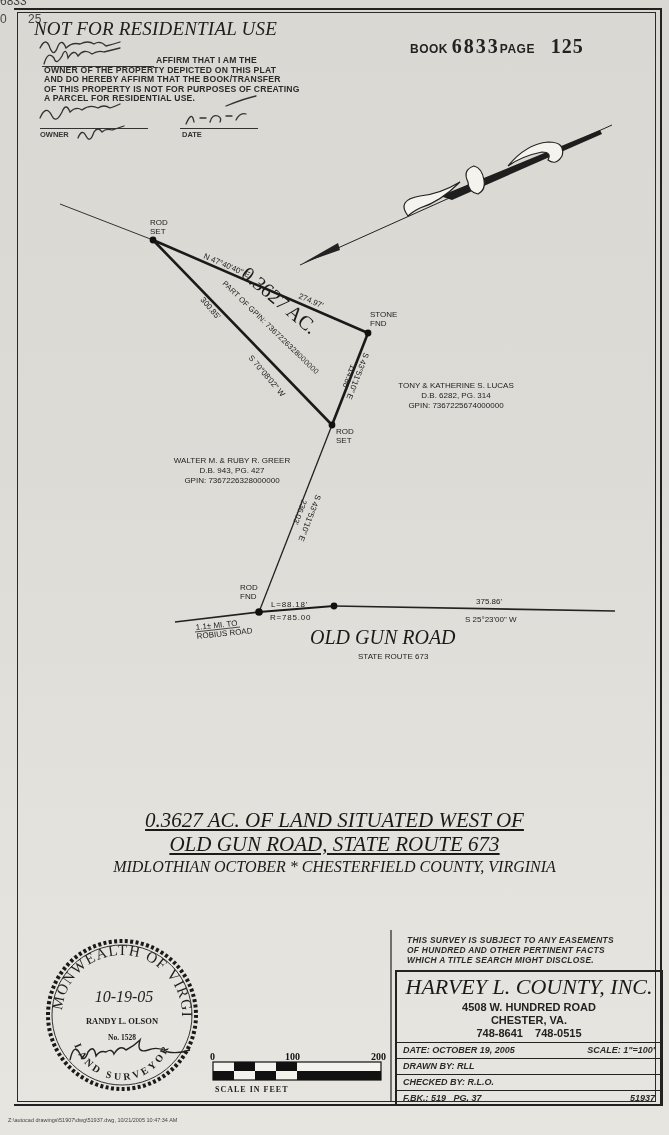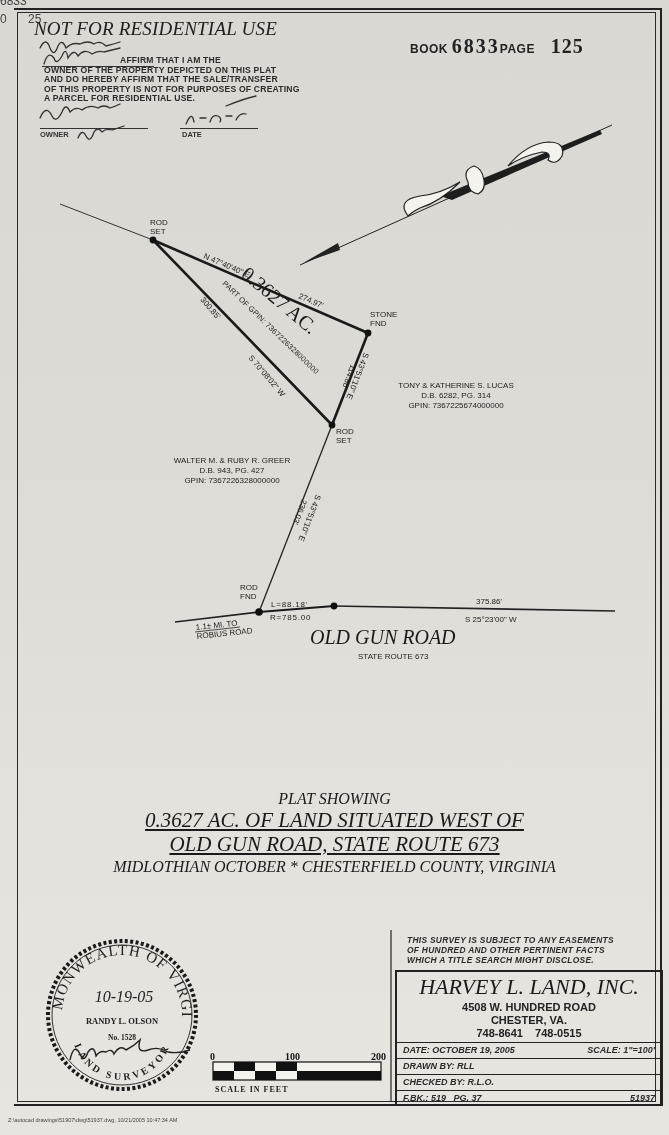--- a/index.html
+++ b/index.html
@@ -57,23 +57,23 @@
 
   <div class="abs corner-ref" style="left:0;top:-4px;">6833</div>
   <div class="abs corner-ref" style="left:0;top:14px;">0</div>
 
   <div class="border-outer"></div>
   <div class="border-inner"></div>
 
   <div class="abs corner-ref" style="left:20px;top:14px;font-size:12px;margin-left:8px;">25</div>
 
   <div class="abs serif-it nfru">NOT FOR RESIDENTIAL USE</div>
-  <div class="abs affirm"><span style="margin-left:76px;">AFFIRM THAT I AM THE</span>
+  <div class="abs affirm"><span style="margin-left:112px;">AFFIRM THAT I AM THE</span>
 <span>OWNER OF THE PROPERTY DEPICTED ON THIS PLAT</span>
-<span>AND DO HEREBY AFFIRM THAT THE SALE/TRANSFER</span>
+<span>AND DO HEREBY AFFIRM THAT THE BOOK/TRANSFER</span>
 <span>OF THIS PROPERTY IS NOT FOR PURPOSES OF CREATING</span>
 <span>A PARCEL FOR RESIDENTIAL USE.</span></div>
   <div class="sig-line" style="left:42px;top:66px;width:112px;"></div>
   <div class="sig-line" style="left:40px;top:128px;width:108px;"></div>
   <div class="sig-line" style="left:180px;top:128px;width:78px;"></div>
   <div class="abs owner-lbl">OWNER</div>
   <div class="abs date-lbl">DATE</div>
 
   <div class="abs book">
     <span>BOOK</span>
@@ -184,31 +184,30 @@
       <rect x="297" y="1071" width="84" height="9" fill="#111"></rect>
       <text x="210" y="1060" font-family="Liberation Serif, serif" font-size="10" font-weight="bold" fill="#111">0</text>
       <text x="285" y="1060" font-family="Liberation Serif, serif" font-size="10" font-weight="bold" fill="#111">100</text>
       <text x="371" y="1060" font-family="Liberation Serif, serif" font-size="10" font-weight="bold" fill="#111">200</text>
       <text x="215" y="1092" font-family="Liberation Serif, serif" font-size="8" font-weight="bold" fill="#222" letter-spacing="1">SCALE IN FEET</text>
     </g>
 
     <line x1="391" y1="930" x2="391" y2="1102" stroke="#222" stroke-width="1.2"></line>
   </svg>
 
-  <div class="abs title1 serif-it t-small">PLAT SHOWING</div>
   <div class="abs title1 serif-it t-big" style="top:808px;">0.3627 AC. OF LAND SITUATED WEST OF</div>
   <div class="abs title1 serif-it t-big" style="top:832px;">OLD GUN ROAD, STATE ROUTE 673</div>
   <div class="abs title1 serif-it t-mid">MIDLOTHIAN OCTOBER * CHESTERFIELD COUNTY, VIRGINIA</div>
 
   <div class="abs disclaimer"><span>THIS SURVEY IS SUBJECT TO ANY EASEMENTS</span>
 <span>OF HUNDRED AND OTHER PERTINENT FACTS</span>
 <span>WHICH A TITLE SEARCH MIGHT DISCLOSE.</span></div>
 
   <div class="tblock">
-    <div class="tb-firm serif-it">HARVEY L. LAND, INC.</div>
+    <div class="tb-firm serif-it">HARVEY L. COUNTY, INC.</div>
     <div class="tb-addr" style="top:29px;">4508 W. HUNDRED ROAD</div>
     <div class="tb-addr" style="top:42px;">CHESTER, VA.</div>
     <div class="tb-addr" style="top:55px;white-space:pre;">748-8641    748-0515</div>
     <div class="tb-row" style="top:70px;">
       <span>DATE: OCTOBER 19, 2005</span>
       <span class="r">SCALE: 1"=100'</span>
     </div>
     <div class="tb-row" style="top:102px;">
       <span>CHECKED BY: R.L.O.</span>
     </div>

